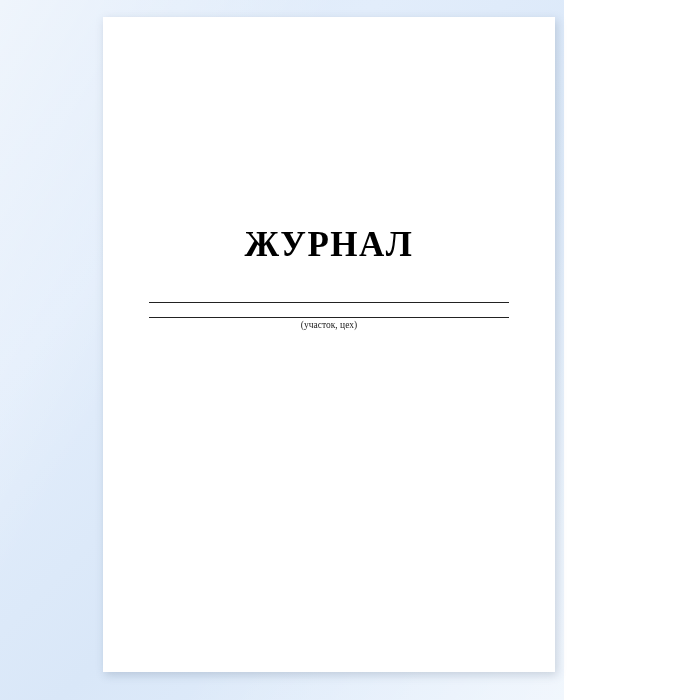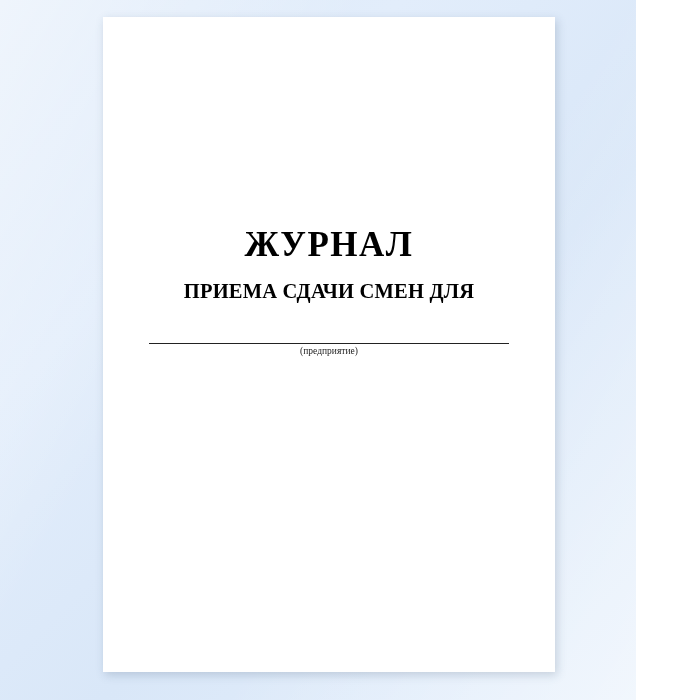--- a/index.html
+++ b/index.html
@@ -7,21 +7,21 @@
     padding: 0;
   }
   body {
     width: 700px;
     height: 700px;
     overflow: hidden;
     font-family: "Liberation Serif", serif;
   }
   #scene {
     position: relative;
-    width: 636px;
+    width: 564px;
     height: 700px;
     background: linear-gradient(135deg, #dce9f9 0%, #e2edfb 30%, #d9e7f8 60%, #e6f0fc 100%);
   }
   
   #scene::before {
     content: "";
     position: absolute;
     inset: 0;
     background:
       linear-gradient(120deg, rgba(255,255,255,0.55) 0%, rgba(255,255,255,0) 35%),
@@ -85,30 +85,32 @@
 
 <div id="scene">
 
   <div id="page">
 
     <div class="doc-inner">
 
       <h1 class="doc-title">ЖУРНАЛ</h1>
 
       <div class="doc-subtitle">
-        <div>ПРИЕМА СДАЧИ СМЕН ДЛЯ</div>
       </div>
 
       <div class="fields">
 
         <div class="field-block">
           <div class="field-line"></div>
-          <div class="field-caption">(предприятие)</div>
         </div>
 
+        <div class="field-block">
+          <div class="field-line"></div>
+          <div class="field-caption">(участок, цех)</div>
+        </div>
 
       </div>
 
     </div>
 
   </div>
 
 </div>
 
 </body></html>

